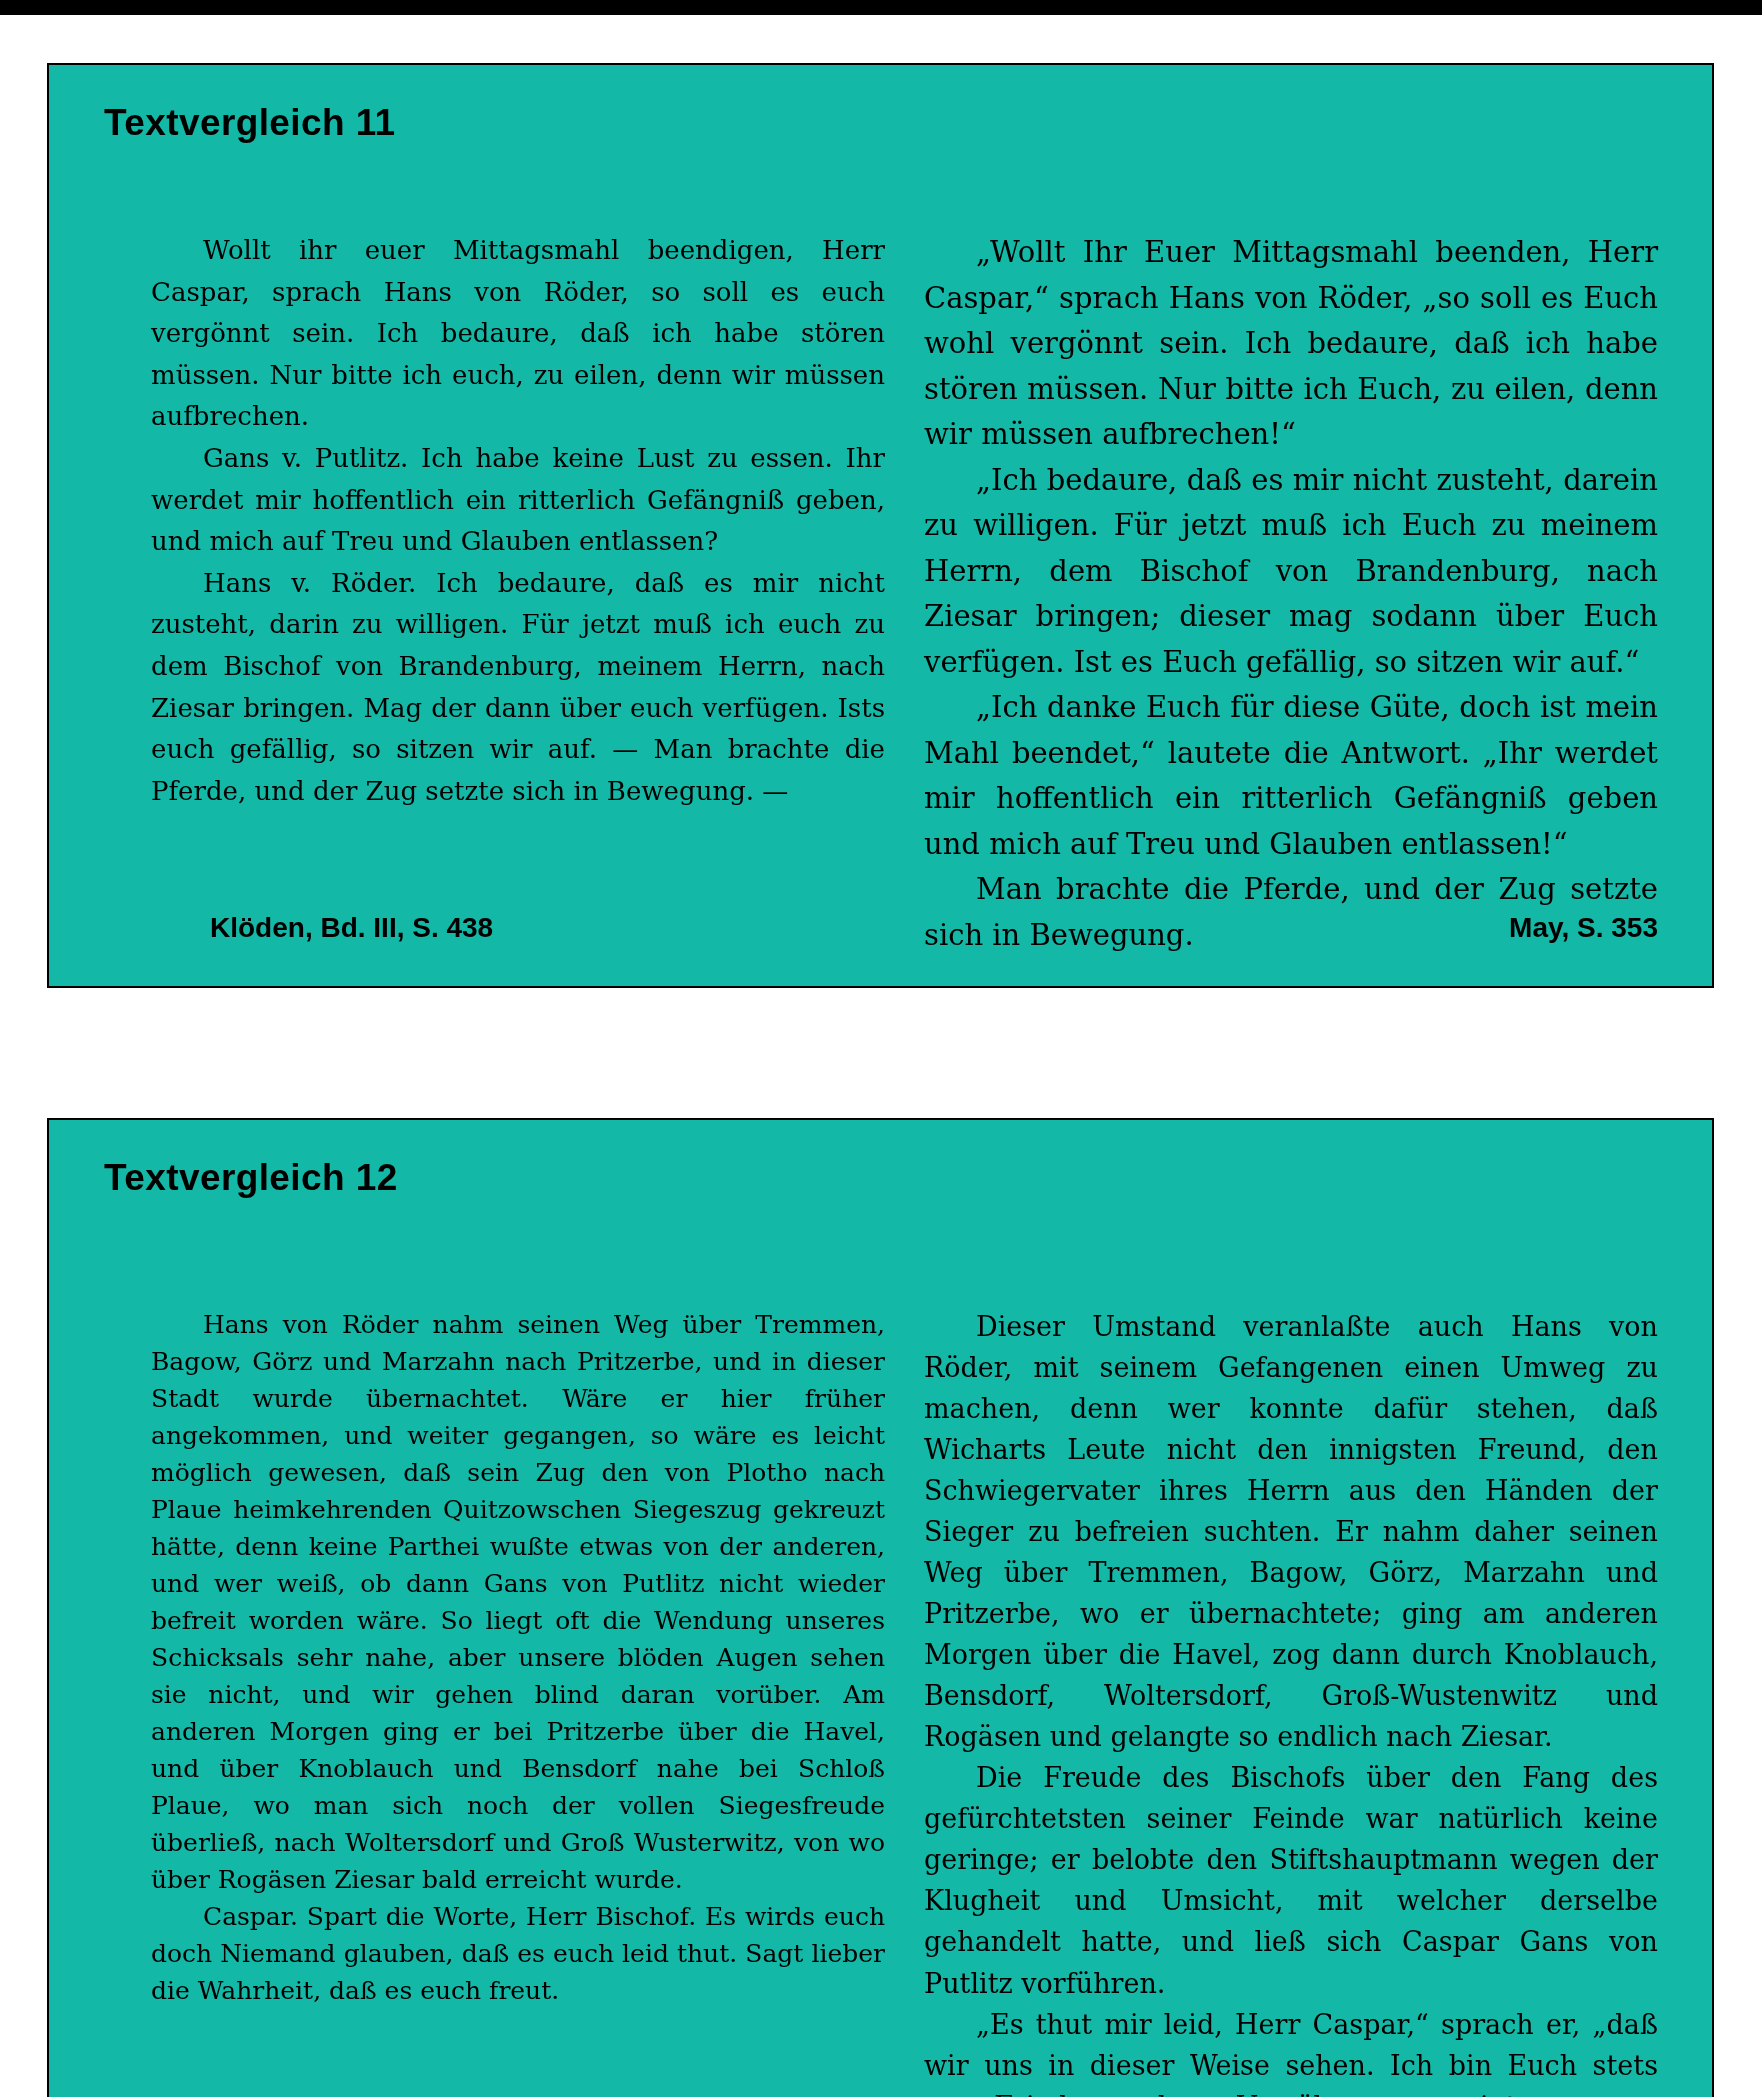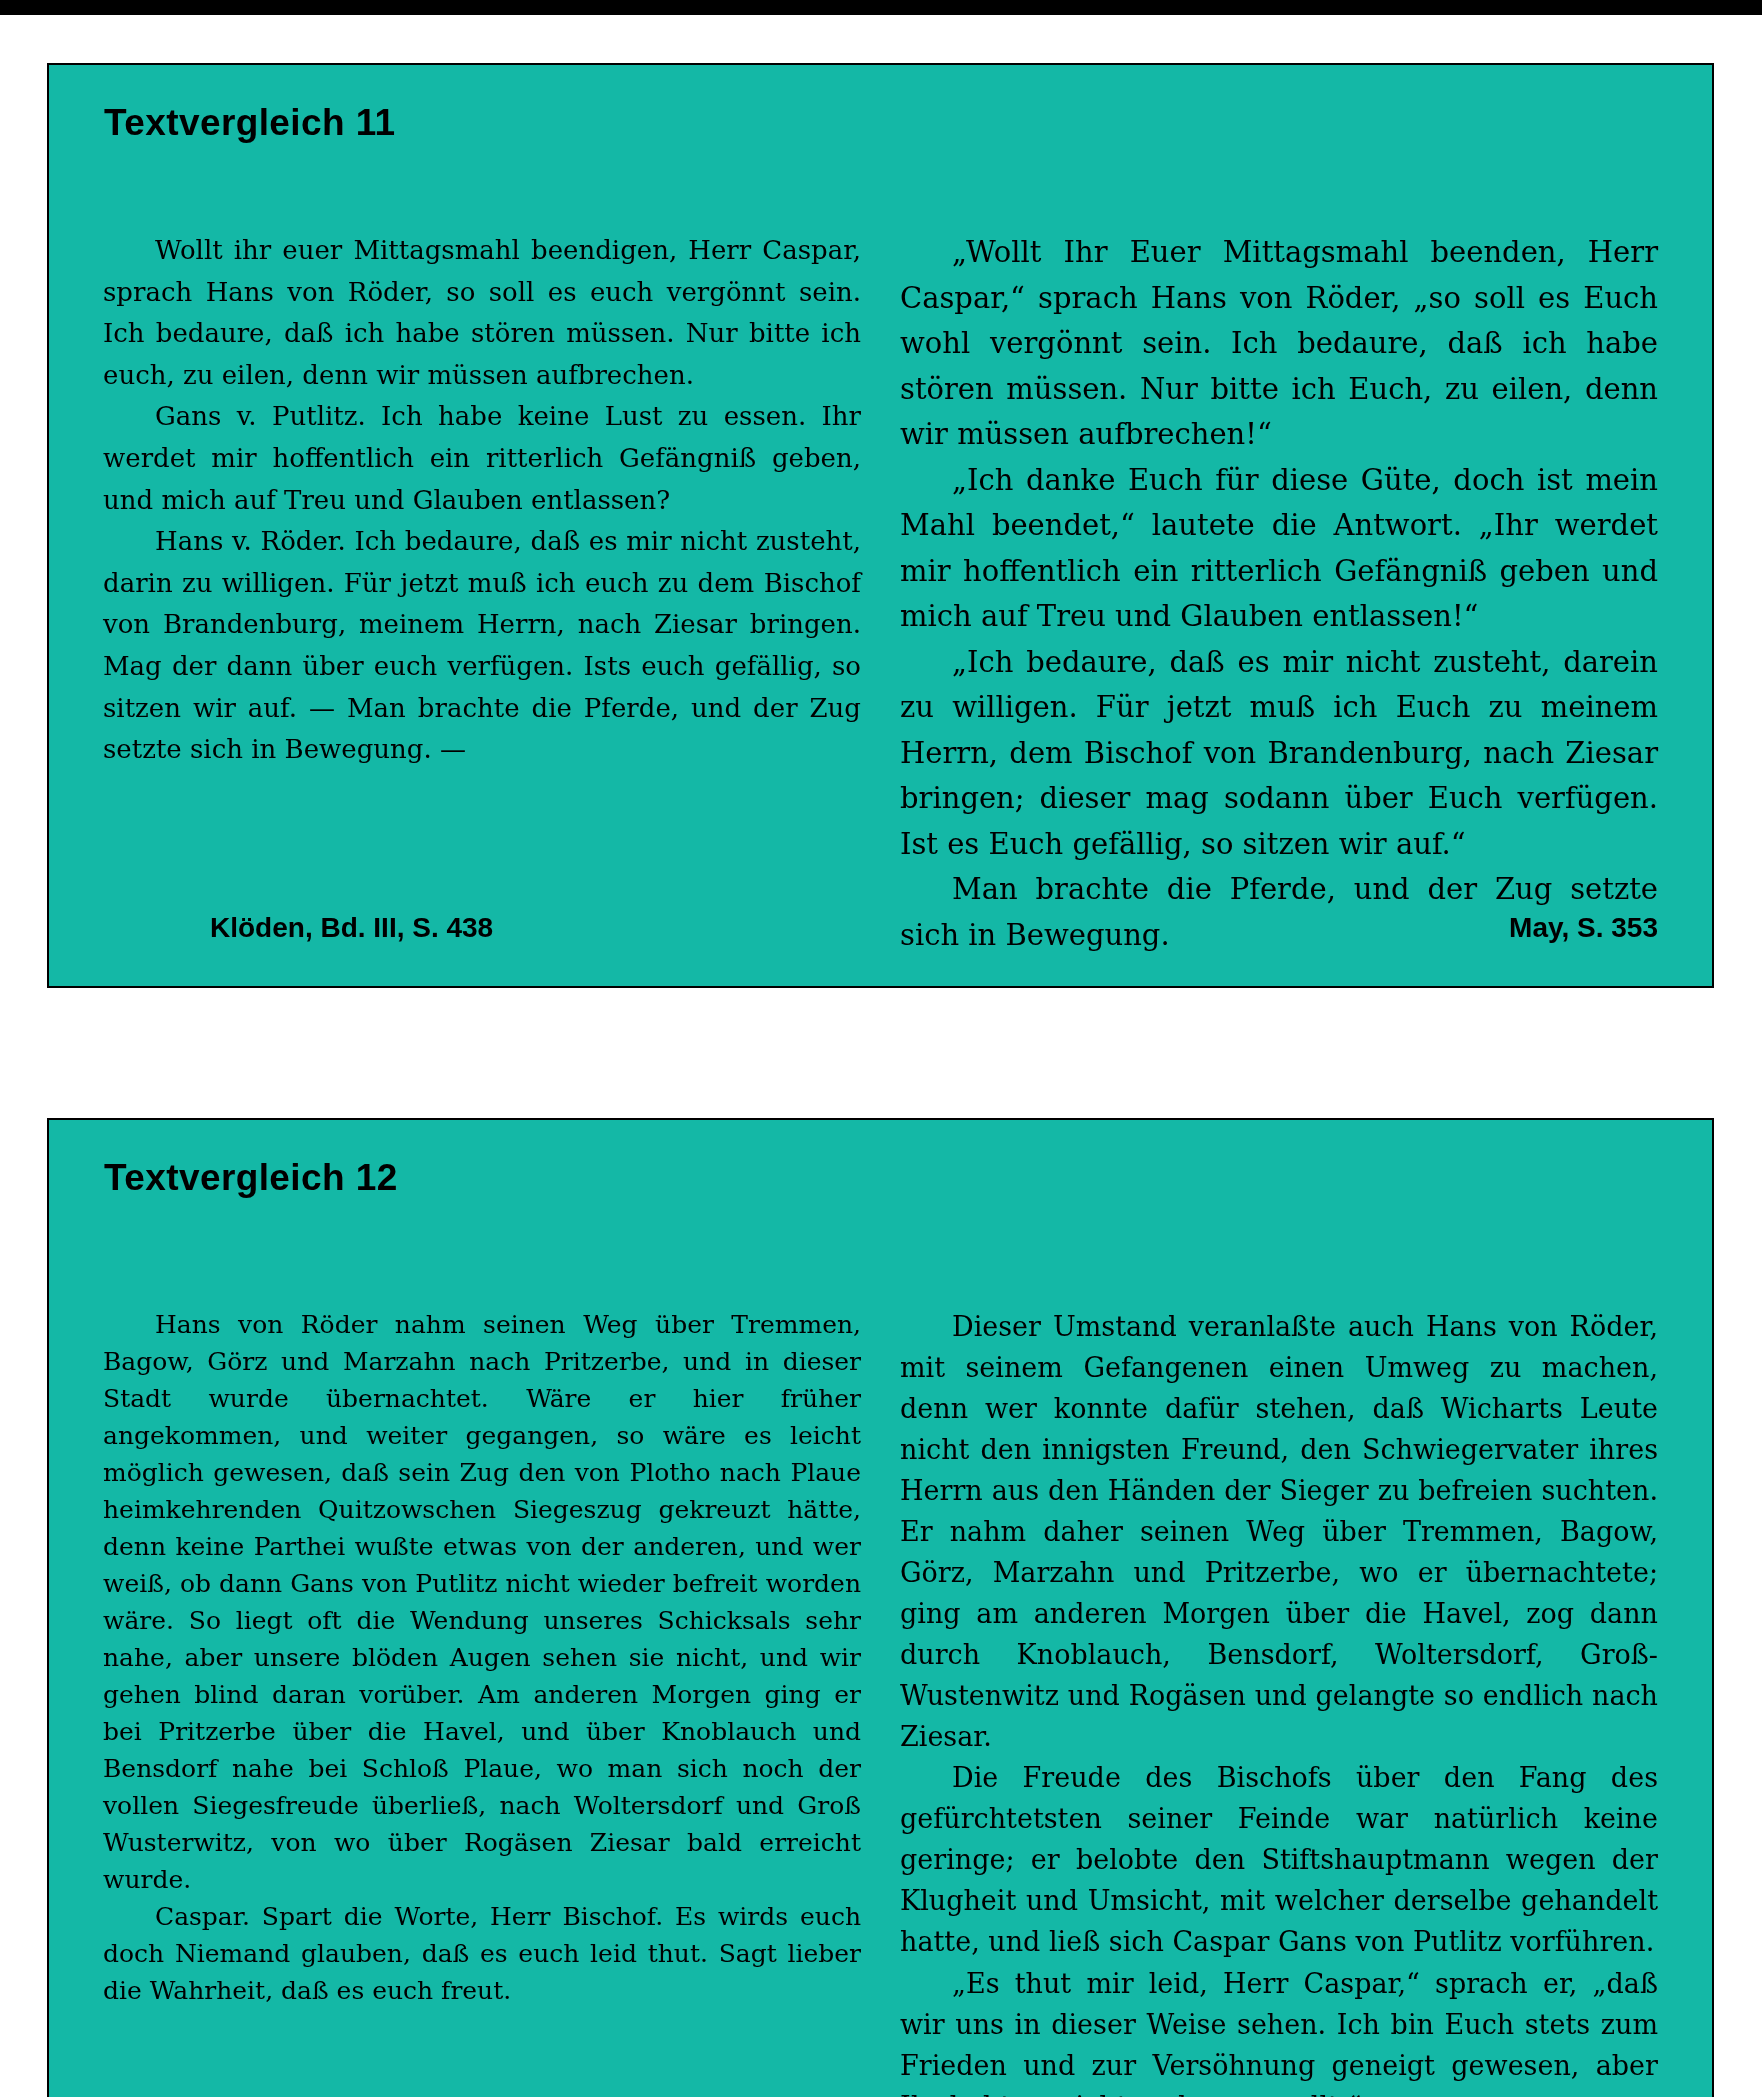--- a/index.html
+++ b/index.html
@@ -32,20 +32,21 @@
     font-family:"Liberation Sans", sans-serif;
     font-weight:bold;
     font-size:37px;
     margin:37px 0 0 55px;
     letter-spacing:0.4px;
   }
   .cols {
     display:flex;
     gap:39px;
     padding:0 54px;
+    margin-left:48px;
   }
   .tv11 .cols { margin-top:86px; }
   .tv12 .cols { margin-top:107px; }
   .col { flex:1; text-align:justify; }
   .col p { text-indent:52px; }
   .tv11 .col-left  { font-size:26px; line-height:1.60; }
   .tv11 .col-right { font-size:29px; line-height:1.57; }
   .tv12 .col-left  { font-size:25px; line-height:1.48; }
   .tv12 .col-right { font-size:27px; line-height:1.52; }
   .citations {
@@ -71,22 +72,22 @@
   <section class="tv-box tv11">
     <h1 class="tv-title">Textvergleich 11</h1>
     <div class="cols">
       <div class="col col-left">
         <p>Wollt ihr euer Mittagsmahl beendigen, Herr Caspar, sprach Hans von Röder, so soll es euch vergönnt sein. Ich bedaure, daß ich habe stören müssen. Nur bitte ich euch, zu eilen, denn wir müssen aufbrechen.</p>
         <p>Gans v. Putlitz. Ich habe keine Lust zu essen. Ihr werdet mir hoffentlich ein ritterlich Gefängniß geben, und mich auf Treu und Glauben entlassen?</p>
         <p>Hans v. Röder. Ich bedaure, daß es mir nicht zusteht, darin zu willigen. Für jetzt muß ich euch zu dem Bischof von Brandenburg, meinem Herrn, nach Ziesar bringen. Mag der dann über euch verfügen. Ists euch gefällig, so sitzen wir auf. — Man brachte die Pferde, und der Zug setzte sich in Bewegung. —</p>
       </div>
       <div class="col col-right">
         <p>„Wollt Ihr Euer Mittagsmahl beenden, Herr Caspar,“ sprach Hans von Röder, „so soll es Euch wohl vergönnt sein. Ich bedaure, daß ich habe stören müssen. Nur bitte ich Euch, zu eilen, denn wir müssen aufbrechen!“</p>
+        <p>„Ich bedaure, daß es mir nicht zusteht, darein zu willigen. Für jetzt muß ich Euch zu meinem Herrn, dem Bischof von Brandenburg, nach Ziesar bringen; dieser mag sodann über Euch verfügen. Ist es Euch gefällig, so sitzen wir auf.“</p>
         <p>„Ich danke Euch für diese Güte, doch ist mein Mahl beendet,“ lautete die Antwort. „Ihr werdet mir hoffentlich ein ritterlich Gefängniß geben und mich auf Treu und Glauben entlassen!“</p>
-        <p>„Ich bedaure, daß es mir nicht zusteht, darein zu willigen. Für jetzt muß ich Euch zu meinem Herrn, dem Bischof von Brandenburg, nach Ziesar bringen; dieser mag sodann über Euch verfügen. Ist es Euch gefällig, so sitzen wir auf.“</p>
         <p>Man brachte die Pferde, und der Zug setzte sich in Bewegung.</p>
       </div>
     </div>
     <div class="citations">
       <div class="cite cite-left">Klöden, Bd. III, S. 438</div>
       <div class="cite cite-right">May, S. 353</div>
     </div>
   </section>
 
   <section class="tv-box tv12">

